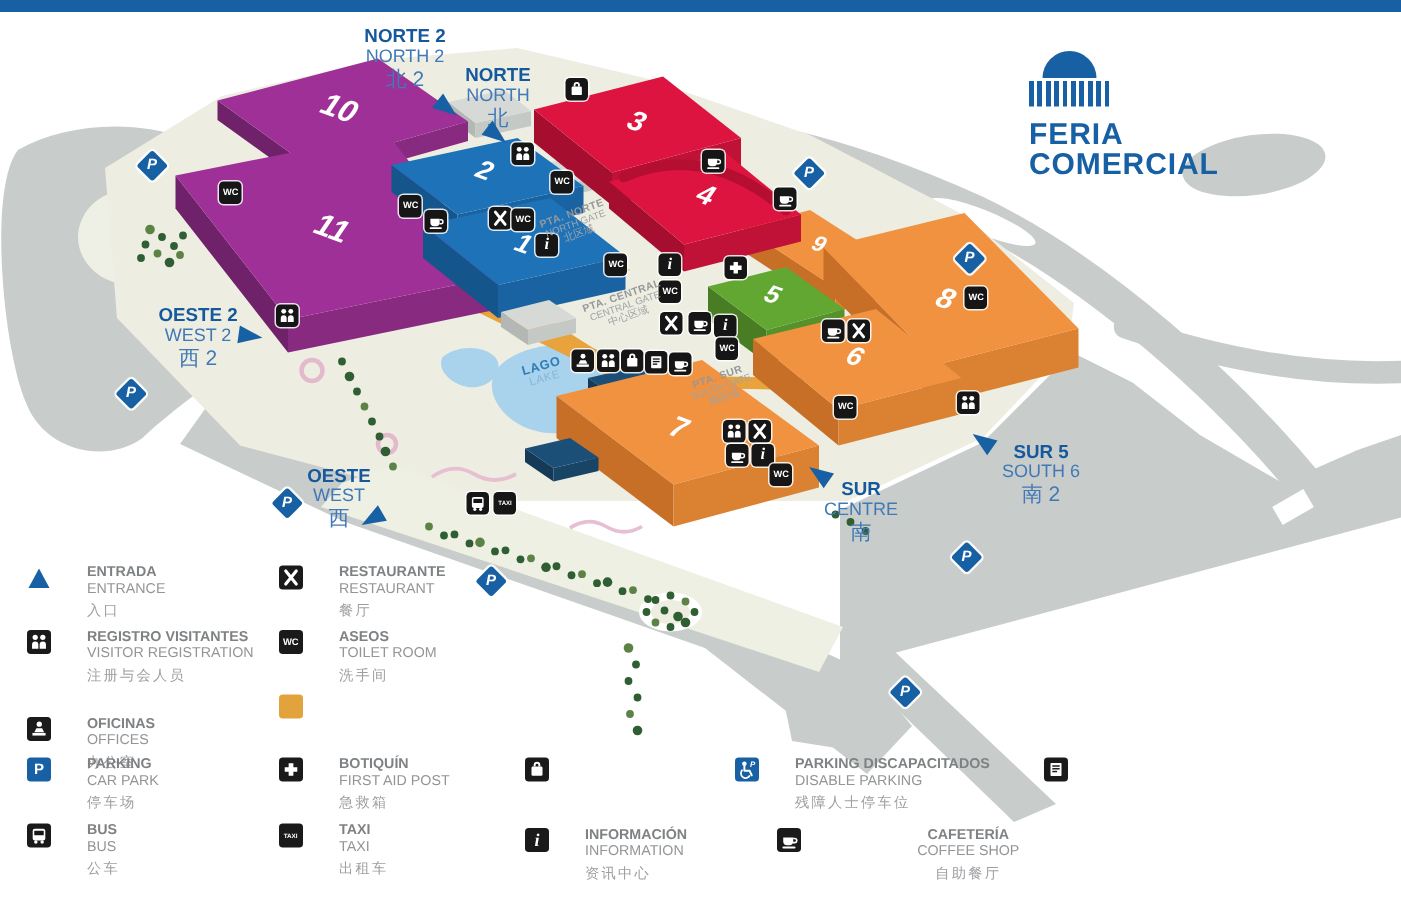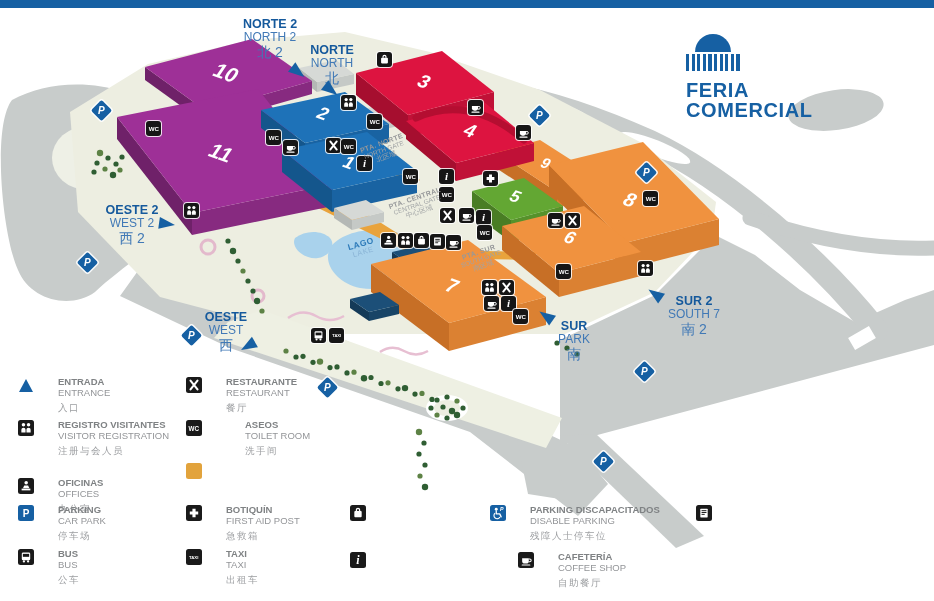--- a/index.html
+++ b/index.html
@@ -452,27 +452,27 @@
       </div>
       <div class="arr" style="left: 159px; top: 218px; transform: rotate(8deg);"></div>
       <div class="dir" style="left: 226px; top: 311px;">
         <div class="es">OESTE</div>
         <div class="en">WEST</div>
         <div class="zh">西</div>
       </div>
       <div class="arr" style="left: 240px; top: 340px; transform: rotate(150deg);"></div>
       <div class="dir" style="left: 574px; top: 320px;">
         <div class="es">SUR</div>
-        <div class="en">PARK</div>
+        <div class="en">CENTRE</div>
         <div class="zh">南</div>
       </div>
       <div class="arr" style="left: 538px; top: 310px; transform: rotate(215deg);"></div>
       <div class="dir" style="left: 694px; top: 295px;">
-        <div class="es">SUR 2</div>
-        <div class="en">SOUTH 7</div>
+        <div class="es">SUR 5</div>
+        <div class="en">SOUTH 6</div>
         <div class="zh">南 2</div>
       </div>
       <div class="arr" style="left: 647px; top: 288px; transform: rotate(215deg);"></div>
       <div class="gate" style="left: 384px; top: 150px; transform: translate(-50%, -50%) rotate(-20deg);">
         <div class="ges">PTA. NORTE</div>
         <div class="gen">NORTH GATE</div>
         <div class="gzh">北区域</div>
       </div>
       <div class="gate" style="left: 417px; top: 205px; transform: translate(-50%, -50%) rotate(-19deg);">
         <div class="ges">PTA. CENTRAL</div>
@@ -575,21 +575,21 @@
         <div class="ltxt" style="width: 140px;">
           <div class="es">RESTAURANTE</div>
           <div class="en">RESTAURANT</div>
           <div class="zh">餐厅</div>
         </div>
       </div>
       <div class="leg-item" style="left: 186px; top: 420px;">
         <div class="lic">
           <span class="t">WC</span>
         </div>
-        <div class="ltxt" style="width: 140px; margin-left: 19px;">
+        <div class="ltxt" style="width: 140px;">
           <div class="es">ASEOS</div>
           <div class="en">TOILET ROOM</div>
           <div class="zh">洗手间</div>
         </div>
       </div>
       <div class="leg-item" style="left: 186px; top: 463px;">
         <div class="lic shop"></div>
       </div>
       <div class="leg-item" style="left: 186px; top: 505px;">
         <div class="lic">
@@ -618,20 +618,25 @@
           <svg viewBox="0 0 16 16" width="14" height="14">
             <rect x="3.8" y="5.8" width="8.4" height="7" rx="1" fill="#fff"></rect>
             <path d="M6.2,5.8 V4.6 a1.8,1.8 0 0 1 3.6,0 v1.2" stroke="#fff" stroke-width="1.5" fill="none"></path>
           </svg>
         </div>
       </div>
       <div class="leg-item" style="left: 350px; top: 552px;">
         <div class="lic">
           <span class="inf">i</span>
         </div>
+        <div class="ltxt" style="width: 160px;">
+          <div class="es">INFORMACIÓN</div>
+          <div class="en">INFORMATION</div>
+          <div class="zh">资讯中心</div>
+        </div>
       </div>
       <div class="leg-item" style="left: 490px; top: 505px;">
         <div class="lic blue">
           <svg viewBox="0 0 16 16" width="14" height="14">
             <circle cx="6" cy="3.6" r="1.7" fill="#fff"></circle>
             <path d="M6,5.5 V9 h4 l1.6,3.4" stroke="#fff" stroke-width="1.5" fill="none" stroke-linecap="round" stroke-linejoin="round"></path>
             <path d="M4.6,8.2 a3.6,3.6 0 1 0 5.6,4.3" stroke="#fff" stroke-width="1.3" fill="none"></path>
             <text x="10.2" y="6" font-size="6" font-weight="bold" fill="#fff" font-style="italic">P</text>
           </svg>
         </div>
@@ -642,21 +647,21 @@
         </div>
       </div>
       <div class="leg-item" style="left: 518px; top: 552px;">
         <div class="lic">
           <svg viewBox="0 0 16 16" width="14" height="14">
             <path d="M3.6,6 h7.6 v3 a3,3 0 0 1 -3,3 h-1.6 a3,3 0 0 1 -3,-3 Z" fill="#fff"></path>
             <path d="M11.2,6.8 h1.1 a1.6,1.6 0 0 1 0,3.2 h-1.3" stroke="#fff" stroke-width="1.2" fill="none"></path>
             <rect x="3" y="13" width="10" height="1.4" rx="0.7" fill="#fff"></rect>
           </svg>
         </div>
-        <div class="ltxt" style="width: 175px;">
+        <div class="ltxt" style="width: 175px; text-align: center;">
           <div class="es">CAFETERÍA</div>
           <div class="en">COFFEE SHOP</div>
           <div class="zh">自助餐厅</div>
         </div>
       </div>
       <div class="leg-item" style="left: 696px; top: 505px;">
         <div class="lic">
           <svg viewBox="0 0 16 16" width="14" height="14">
             <rect x="3.8" y="3" width="8.4" height="10" rx="0.6" fill="#fff"></rect>
             <rect x="5.2" y="4.8" width="5.6" height="1.1" fill="#161616"></rect>

